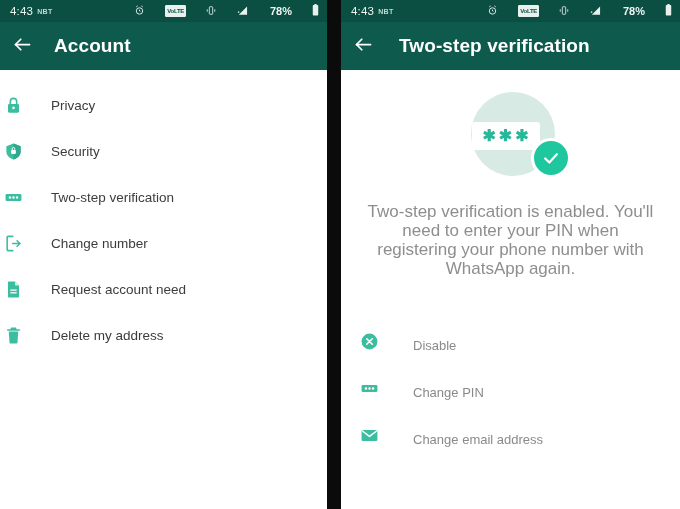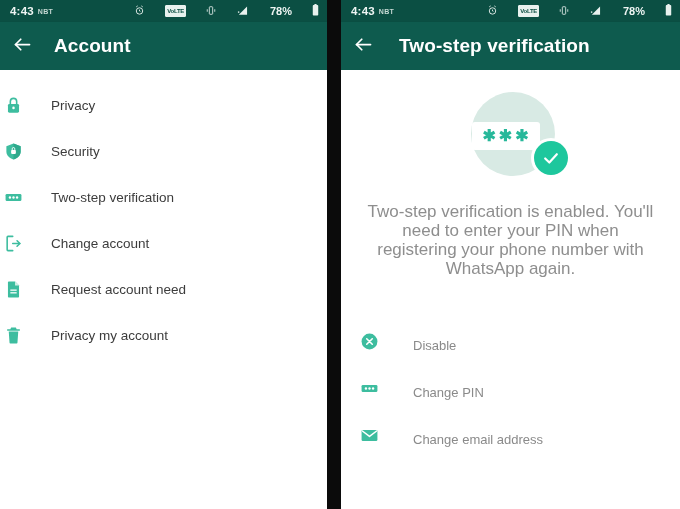--- a/index.html
+++ b/index.html
@@ -41,21 +41,21 @@
     background: #0b4f43;
     color: #e8f1ee;
     display: flex;
     align-items: center;
     padding: 0 8px 0 10px;
     font-size: 11px;
     flex: 0 0 22px;
   }
   .sb-time {
     font-size: 11.5px;
-    font-weight: bold;
+    font-weight: normal;
     letter-spacing: 0.2px;
     color: #eef5f3;
   }
   .sb-zone {
     font-size: 7px;
     font-weight: bold;
     margin-left: 4px;
     color: #c6d9d4;
     letter-spacing: 0.3px;
   }
@@ -327,21 +327,21 @@
       </div>
 
       <div class="row">
         <span class="row-icon">
           <svg width="19" height="19" viewBox="0 0 24 24" fill="none" stroke="#3dbd9f" stroke-width="2" stroke-linecap="round" stroke-linejoin="round">
             <path d="M11 3H5a1 1 0 0 0-1 1v16a1 1 0 0 0 1 1h6"></path>
             <path d="M11 12h9"></path>
               <path d="M16.5 8.5L20 12l-3.5 3.5"></path>
           </svg>
         </span>
-        <span class="row-label">Change account</span>
+        <span class="row-label">Change number</span>
       </div>
 
       <div class="row">
         <span class="row-icon">
           <svg width="19" height="19" viewBox="0 0 24 24">
             <path d="M6 2h8l5 5v14a1 1 0 0 1-1 1H6a1 1 0 0 1-1-1V3a1 1 0 0 1 1-1z" fill="#3dbd9f"></path>
             <path d="M14 2 L19 7 h-5 z" fill="#d7f0e8"></path>
             <rect x="8" y="12" width="8" height="1.6" fill="#ffffff"></rect>
             <rect x="8" y="15.4" width="8" height="1.6" fill="#ffffff"></rect>
           </svg>
@@ -349,21 +349,21 @@
         <span class="row-label">Request account need</span>
       </div>
 
       <div class="row">
         <span class="row-icon">
           <svg width="19" height="19" viewBox="0 0 24 24" fill="#3dbd9f">
             <path d="M9 2h6l1 2h4v2H4V4h4z"></path>
             <path d="M6 7h12l-1 14a1 1 0 0 1-1 1H8a1 1 0 0 1-1-1z"></path>
           </svg>
         </span>
-        <span class="row-label">Privacy my account</span>
+        <span class="row-label">Delete my address</span>
       </div>
 
     </div>
   </div>
 
   <div class="divider"></div>
 
   <div class="phone phone-right">
 
     <div class="statusbar">

